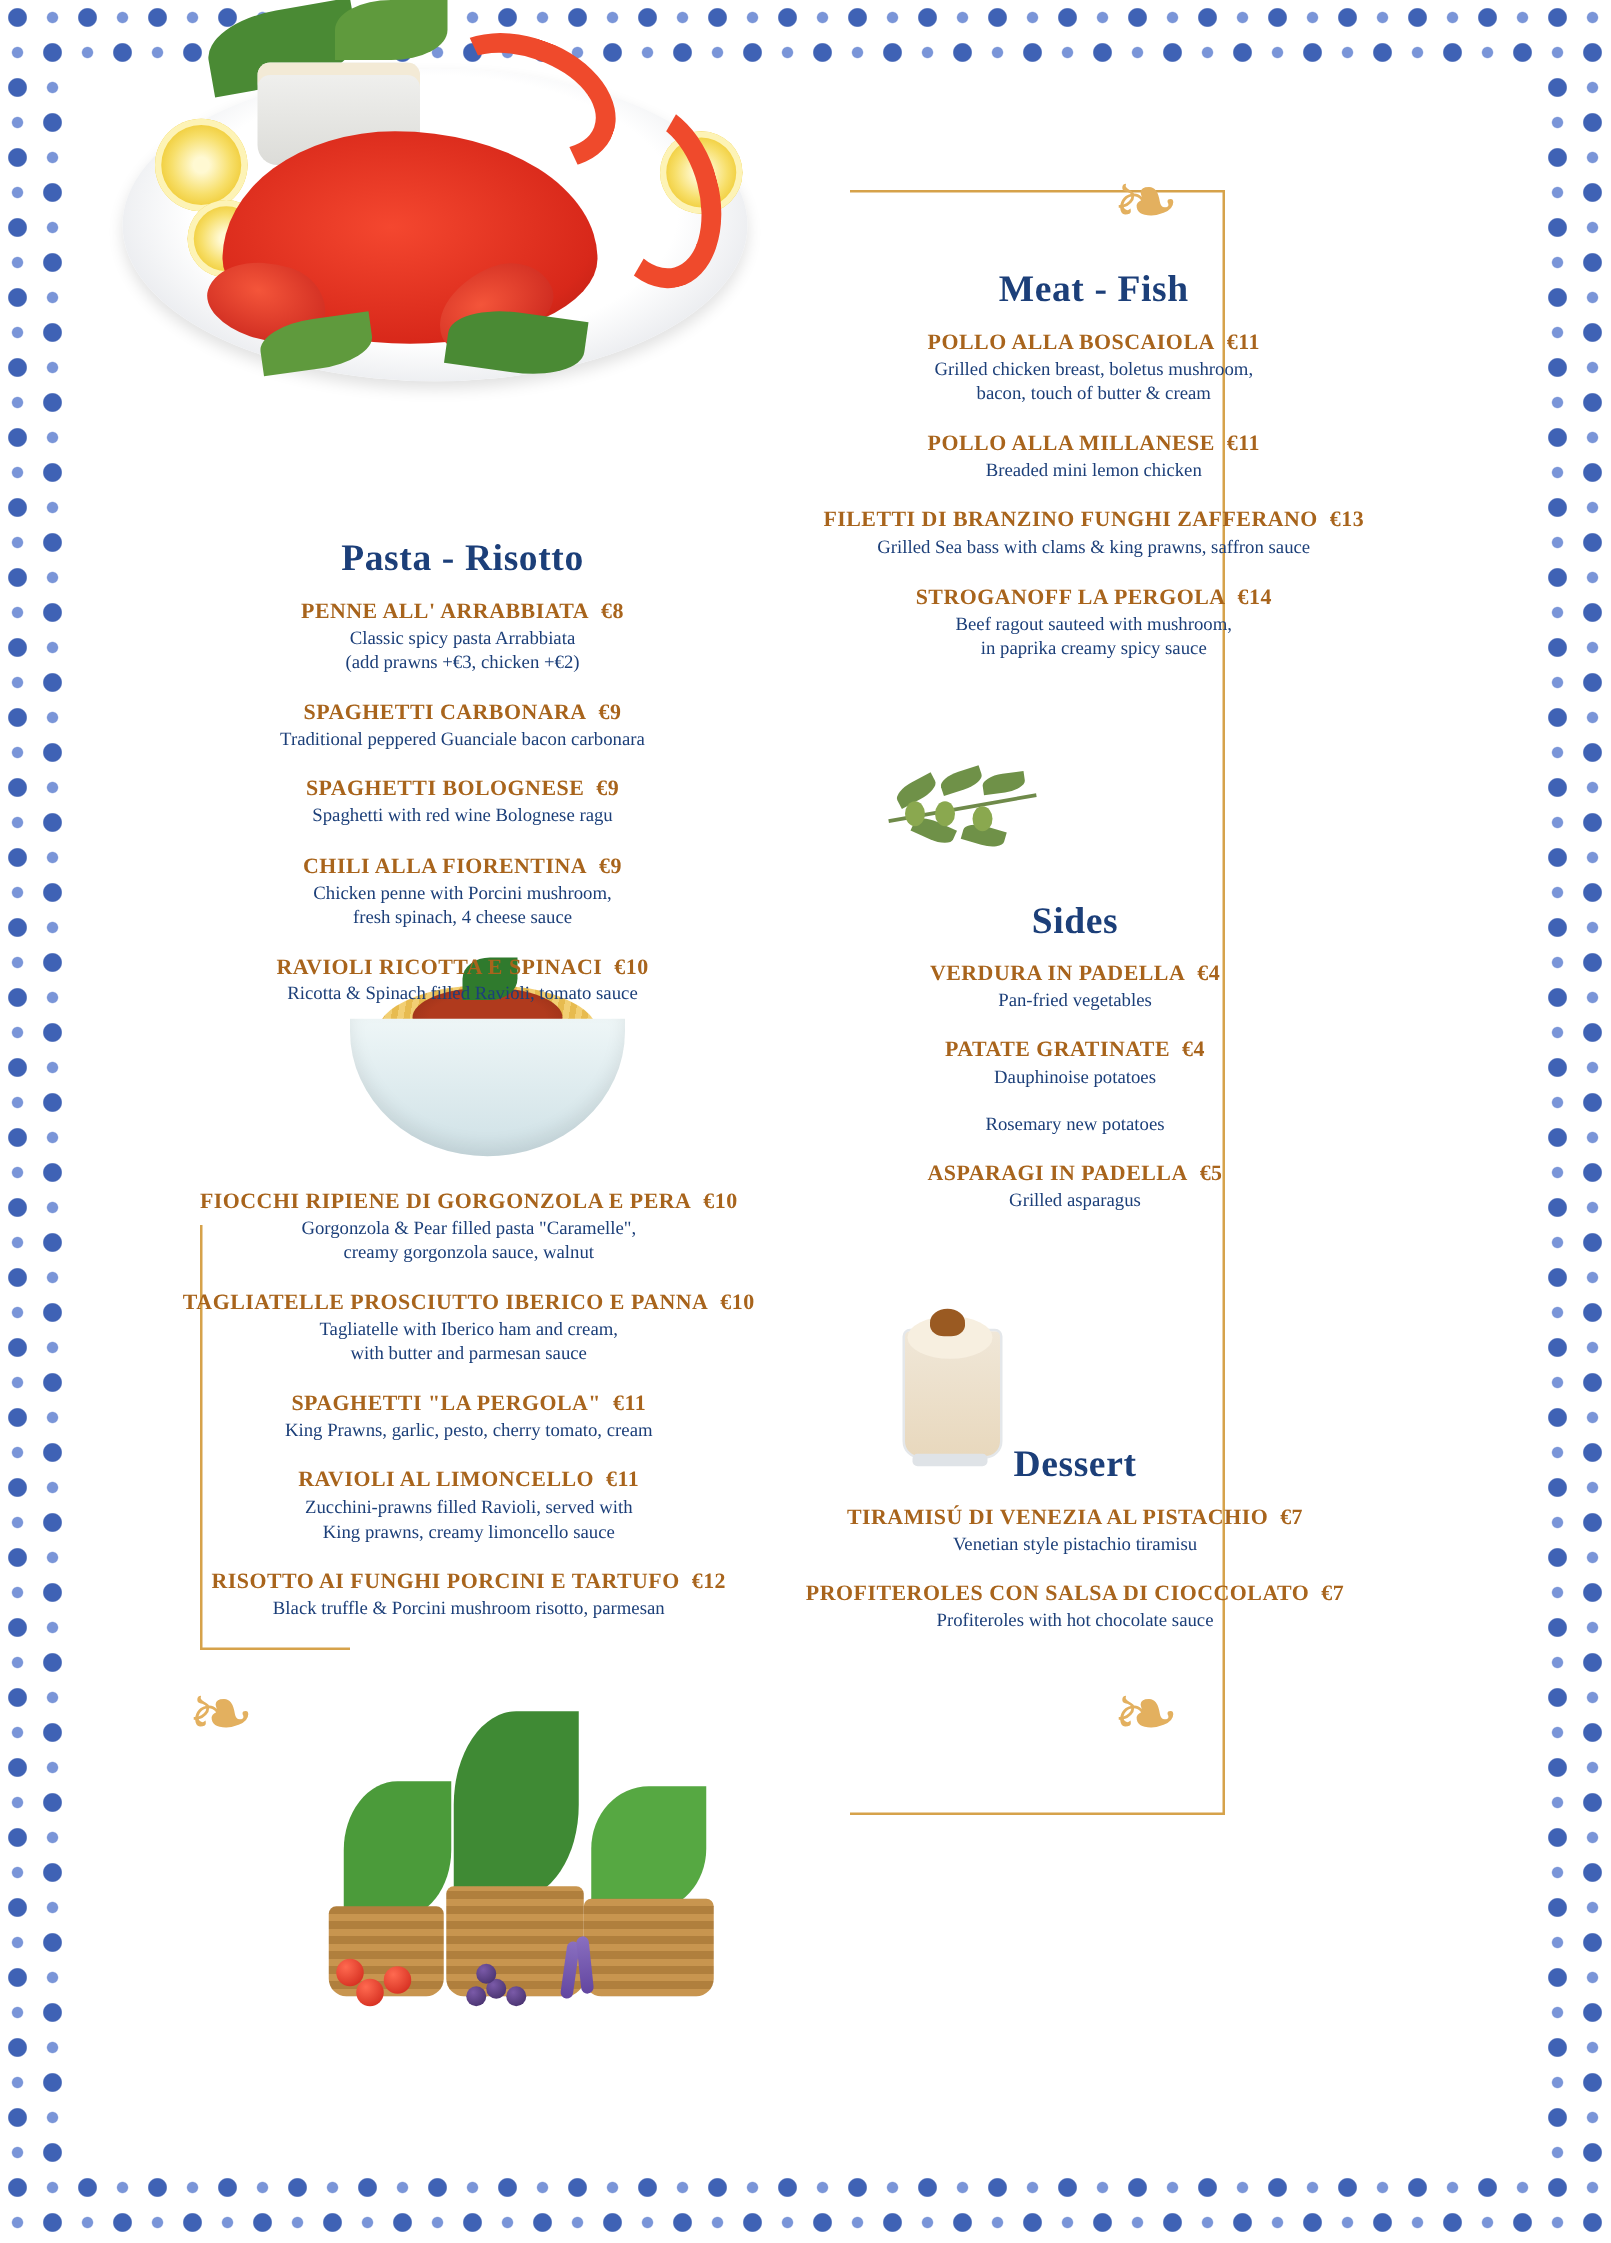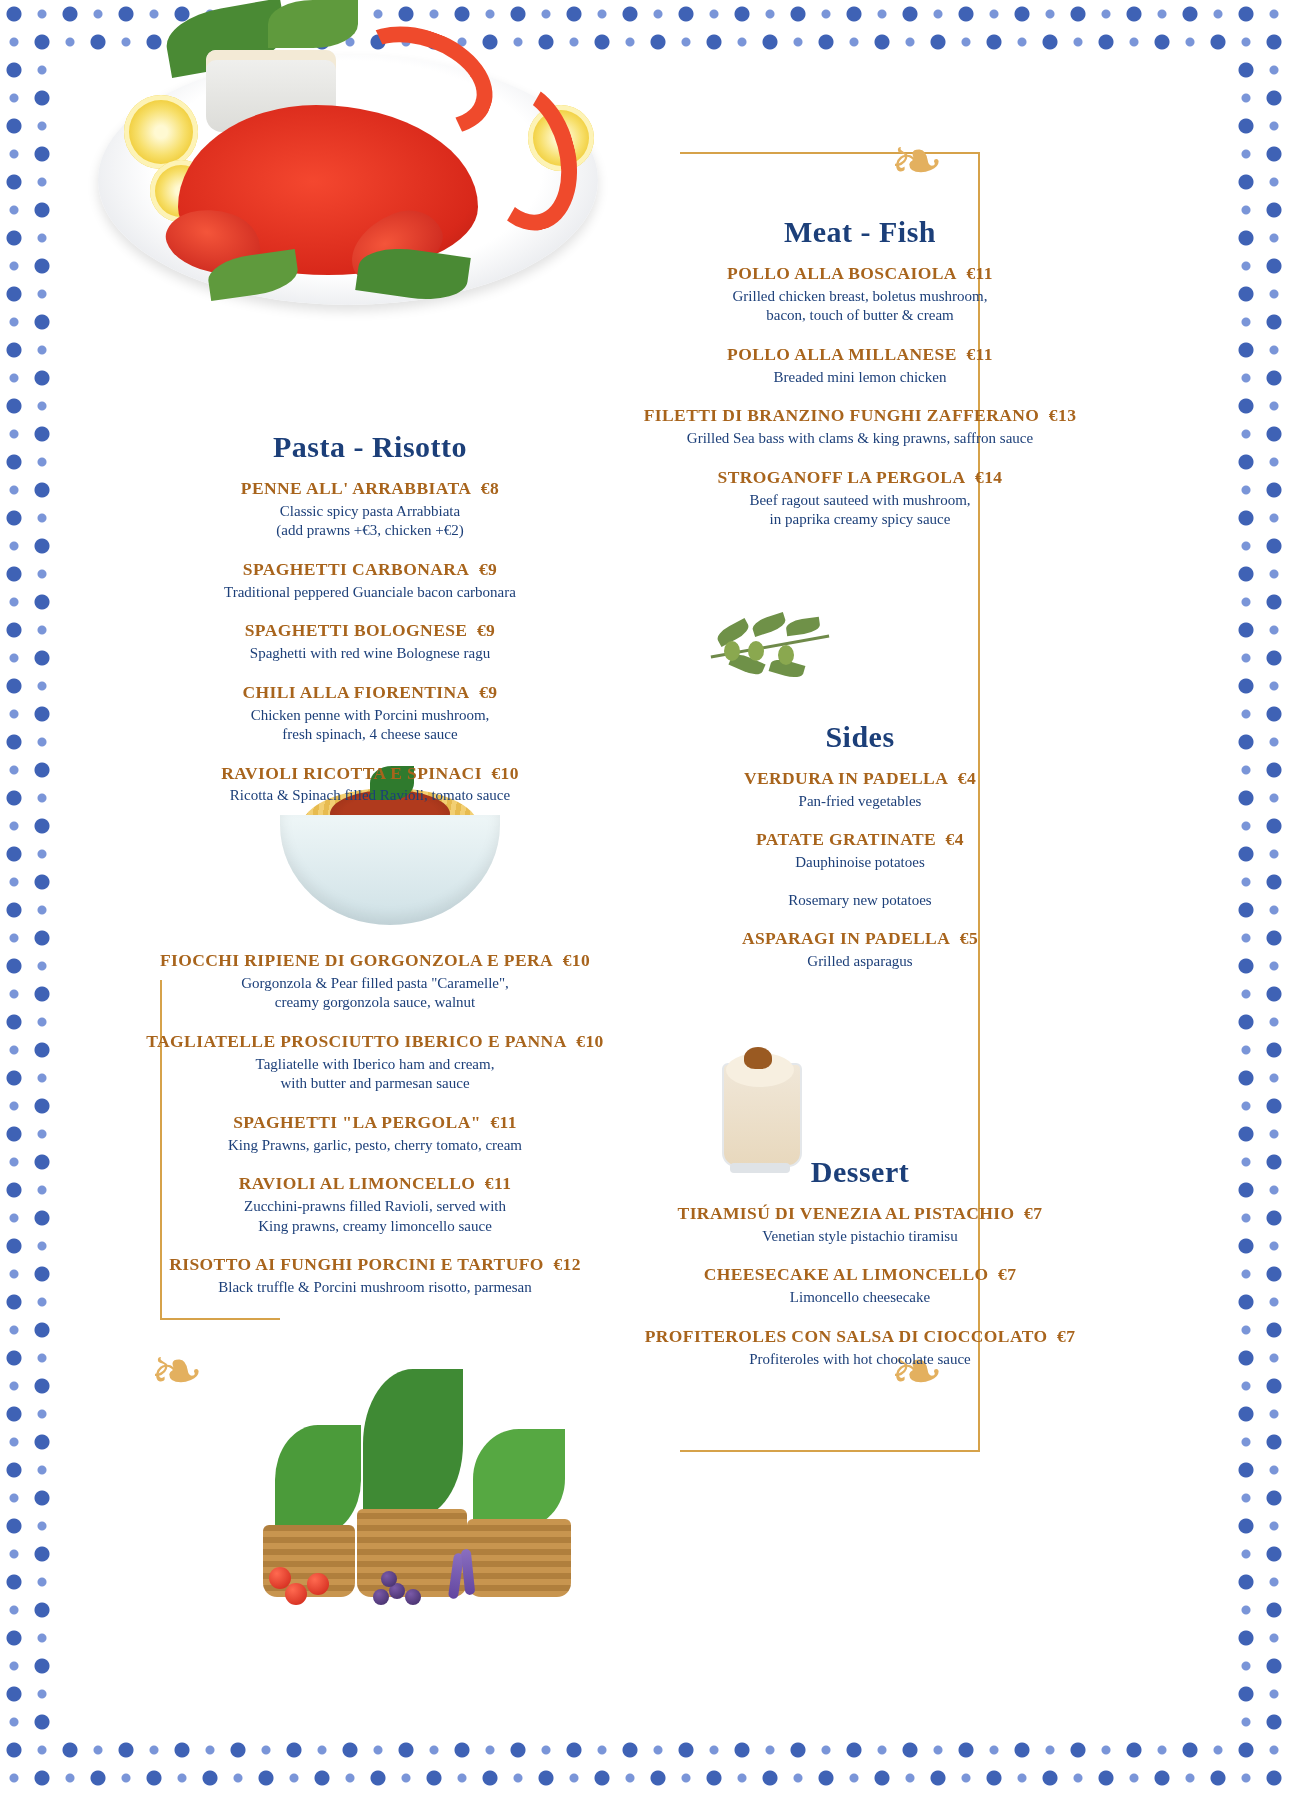--- a/index.html
+++ b/index.html
@@ -60,21 +60,21 @@
   .gold-line-v {
     position: absolute;
     background: #d6a24a;
     width: 2px;
   }
   .col {
     position: absolute;
     text-align: center;
   }
   .col-left { left: 150px; top: 430px; width: 440px; }
-  .col-right { left: 640px; top: 215px; width: 440px; }
+  .col-right { left: 655px; top: 215px; width: 440px; }
 
   .section-title {
     font-size: 30px;
     font-weight: bold;
     color: #1c3f79;
     letter-spacing: .5px;
     margin: 0 0 14px 0;
   }
   .section-title.sides { margin-top: 0; }
 
@@ -490,27 +490,20 @@
     <h2 class="section-title">Dessert</h2>
 
     <div class="item">
       <div class="item-name">
         <span>TIRAMISÚ DI VENEZIA AL PISTACHIO</span>&nbsp;
         <span class="price">€7</span>
       </div>
       <div class="item-desc">Venetian style pistachio tiramisu</div>
     </div>
 
-    <div class="item">
-      <div class="item-name">
-        <span>CHEESECAKE AL LIMONCELLO</span>&nbsp;
-        <span class="price">€7</span>
-      </div>
-      <div class="item-desc">Limoncello cheesecake</div>
-    </div>
 
     <div class="item">
       <div class="item-name">
         <span>PROFITEROLES CON SALSA DI CIOCCOLATO</span>&nbsp;
         <span class="price">€7</span>
       </div>
       <div class="item-desc">Profiteroles with hot chocolate sauce</div>
     </div>
   </div>
 

